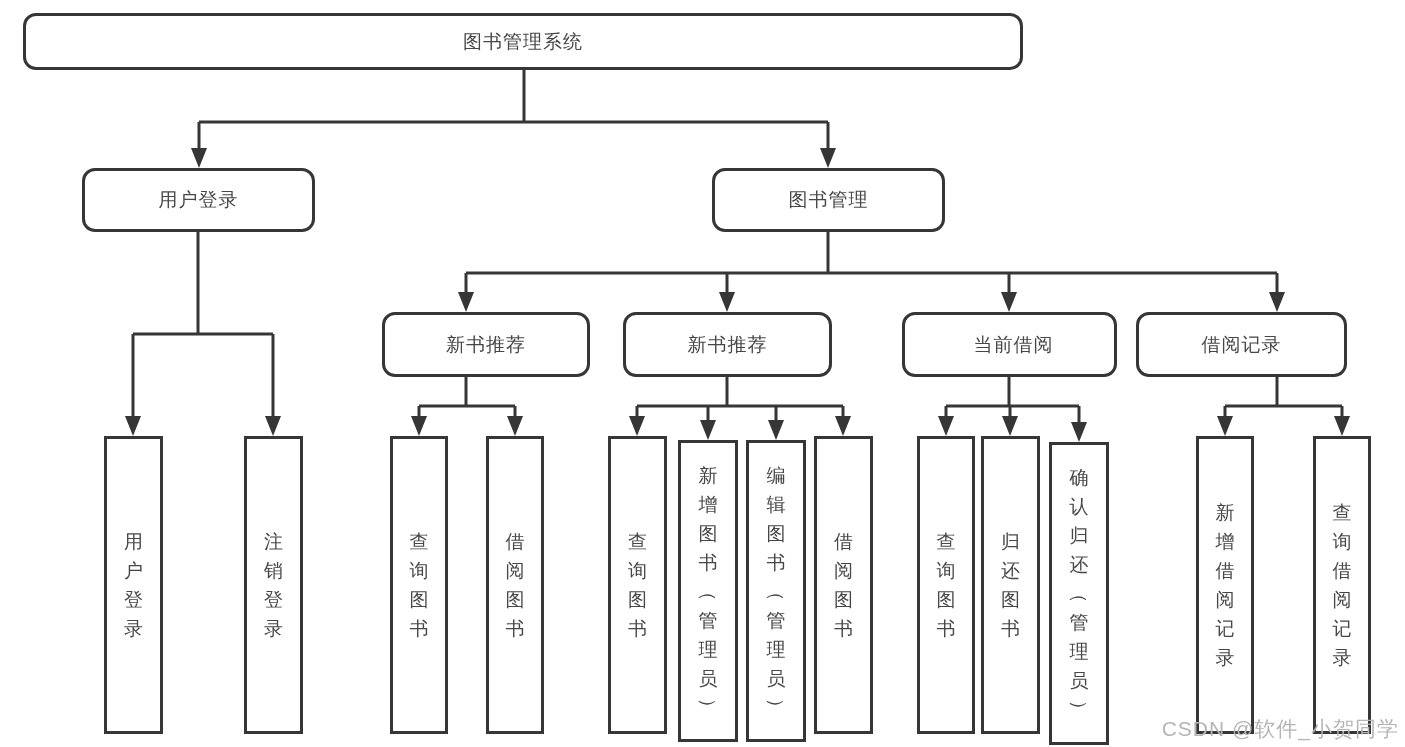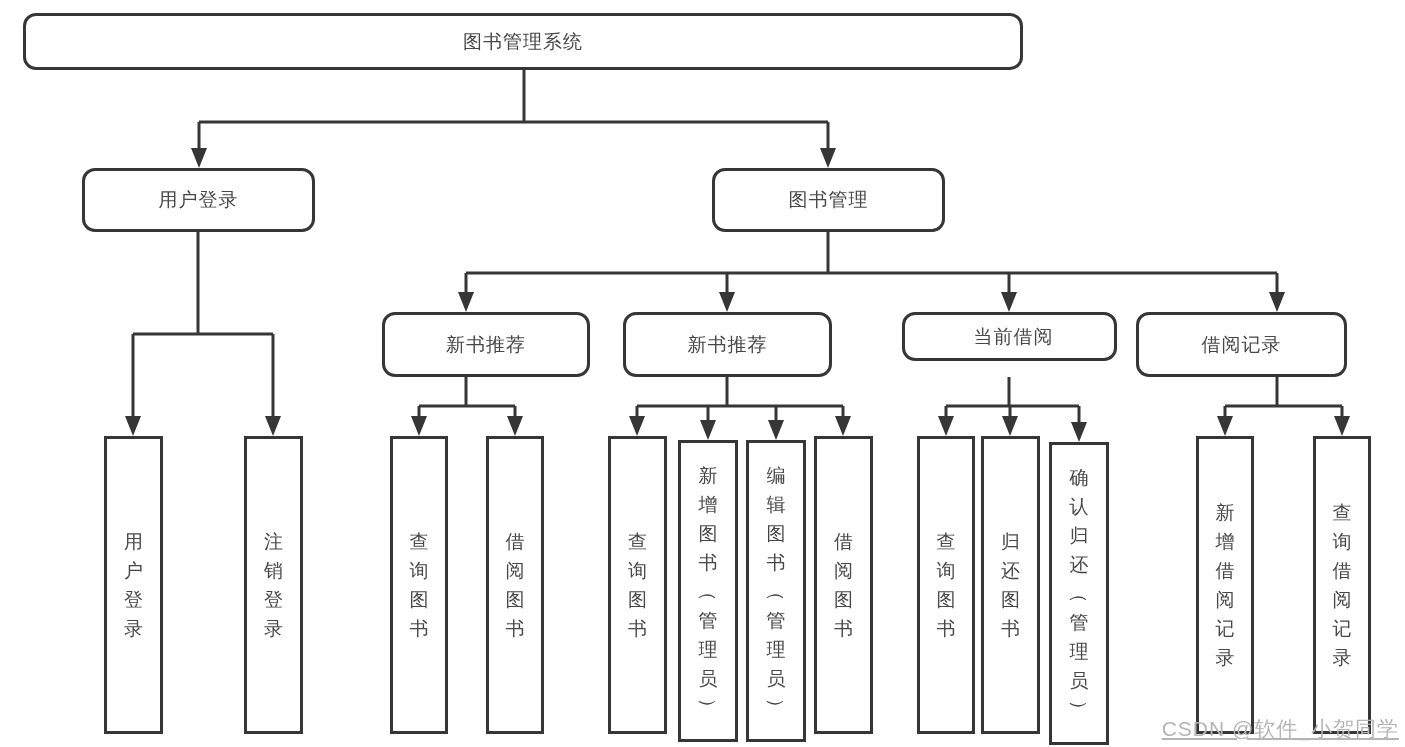--- a/index.html
+++ b/index.html
@@ -32,21 +32,20 @@
   .v-box span{display:block;line-height:29px;height:29px;text-align:center;}
   .v-box span.rot{transform:rotate(90deg);}
   #connectors{position:absolute;left:0;top:0;pointer-events:none;}
   .watermark{
     position:absolute;
     right:6px;bottom:4px;
     font-size:21px;
     color:#b5b5b5;
     letter-spacing:1px;
     white-space:nowrap;
-    text-decoration:underline;
   }
 </style>
 </head>
 <body>
 
 <div class="canvas">
 
   <svg id="connectors" width="1405" height="747" viewBox="0 0 1405 747">
       <line x1="524" y1="70" x2="524" y2="122" stroke="#363636" stroke-width="3"></line>
       <line x1="199" y1="122" x2="828" y2="122" stroke="#363636" stroke-width="3"></line>
@@ -102,21 +101,21 @@
       <polygon points="1334,416 1350,416 1342,436" fill="#363636"></polygon>
     </svg>
 
   <div class="box h-box" style="left:23px;top:13px;width:1000px;height:57px;">图书管理系统</div>
 
   <div class="box h-box" style="left:82px;top:168px;width:233px;height:64px;">用户登录</div>
   <div class="box h-box" style="left:712px;top:168px;width:233px;height:64px;">图书管理</div>
 
   <div class="box h-box" style="left:382px;top:312px;width:208px;height:65px;">新书推荐</div>
   <div class="box h-box" style="left:623px;top:312px;width:209px;height:65px;">新书推荐</div>
-  <div class="box h-box" style="left:902px;top:312px;width:215px;height:49px;padding-left:8px;">当前借阅</div>
+  <div class="box h-box" style="left:902px;top:312px;width:215px;height:65px;padding-left:8px;">当前借阅</div>
   <div class="box h-box" style="left:1136px;top:312px;width:211px;height:65px;">借阅记录</div>
 
   <div class="box v-box" style="left:104px;top:436px;width:59px;height:298px;">
       <span>用</span>
       <span>户</span>
       <span>登</span>
       <span>录</span>
     </div>
   <div class="box v-box" style="left:244px;top:436px;width:59px;height:298px;">
       <span>注</span>

